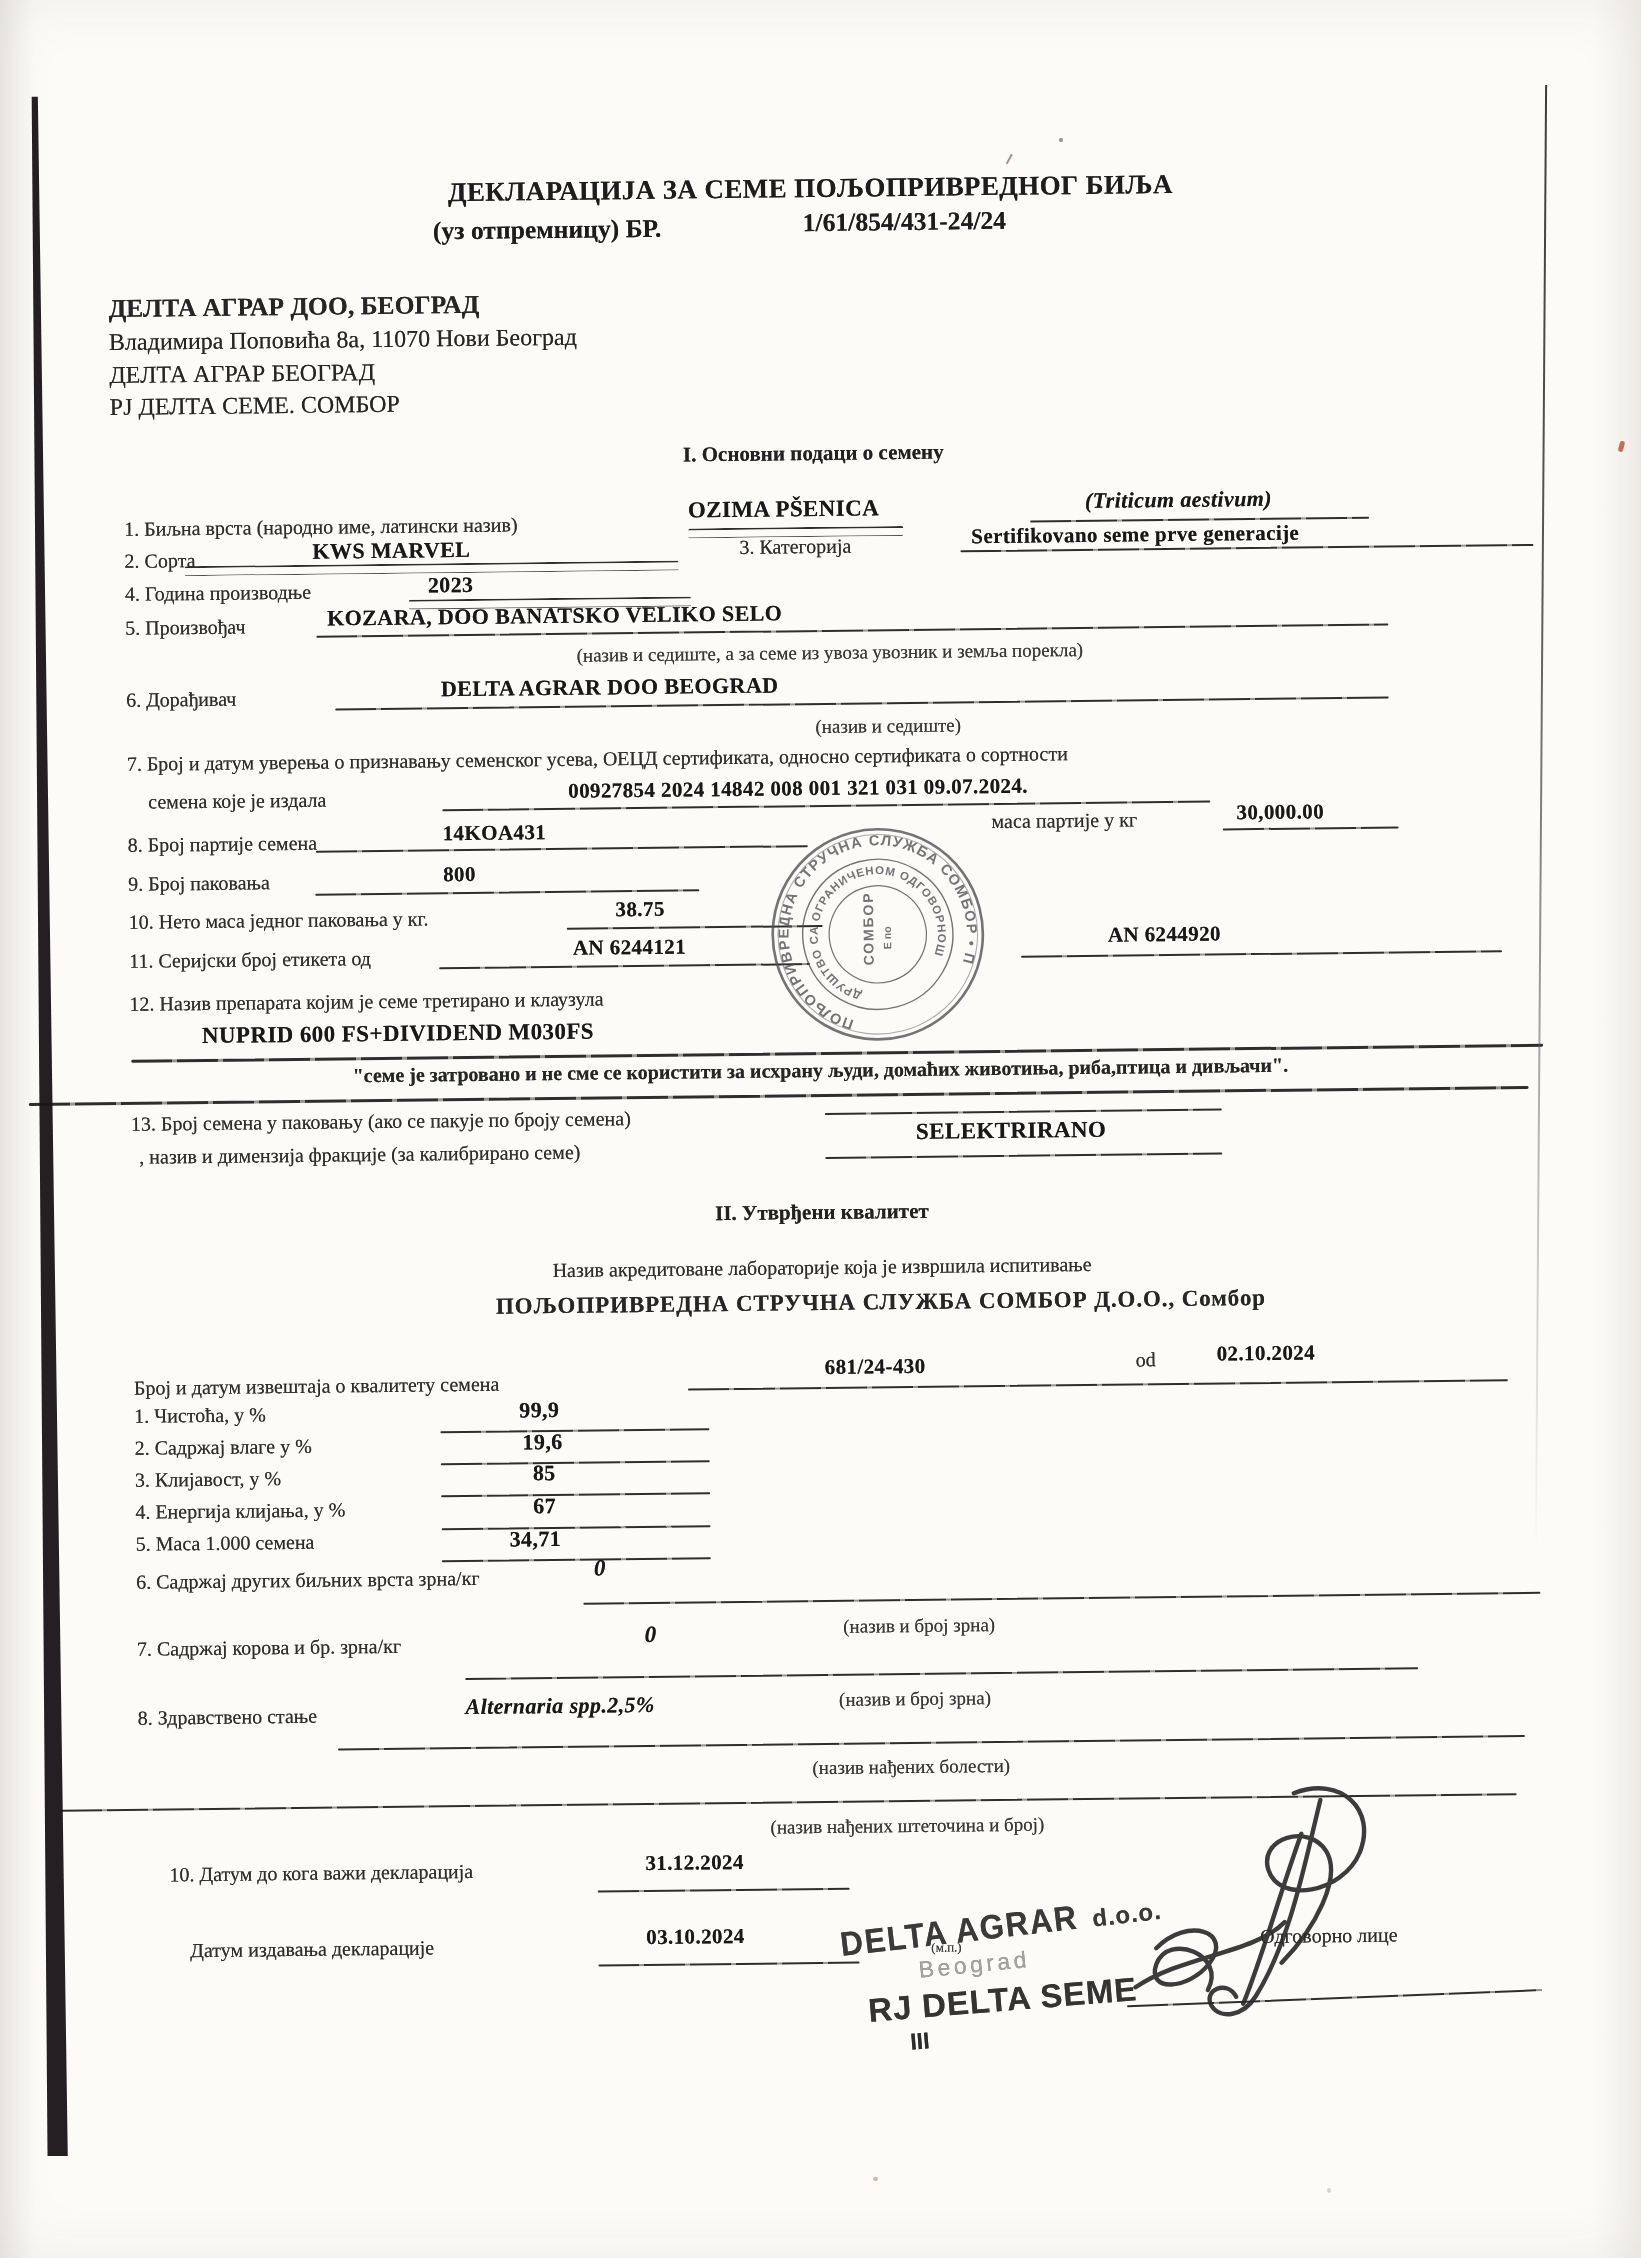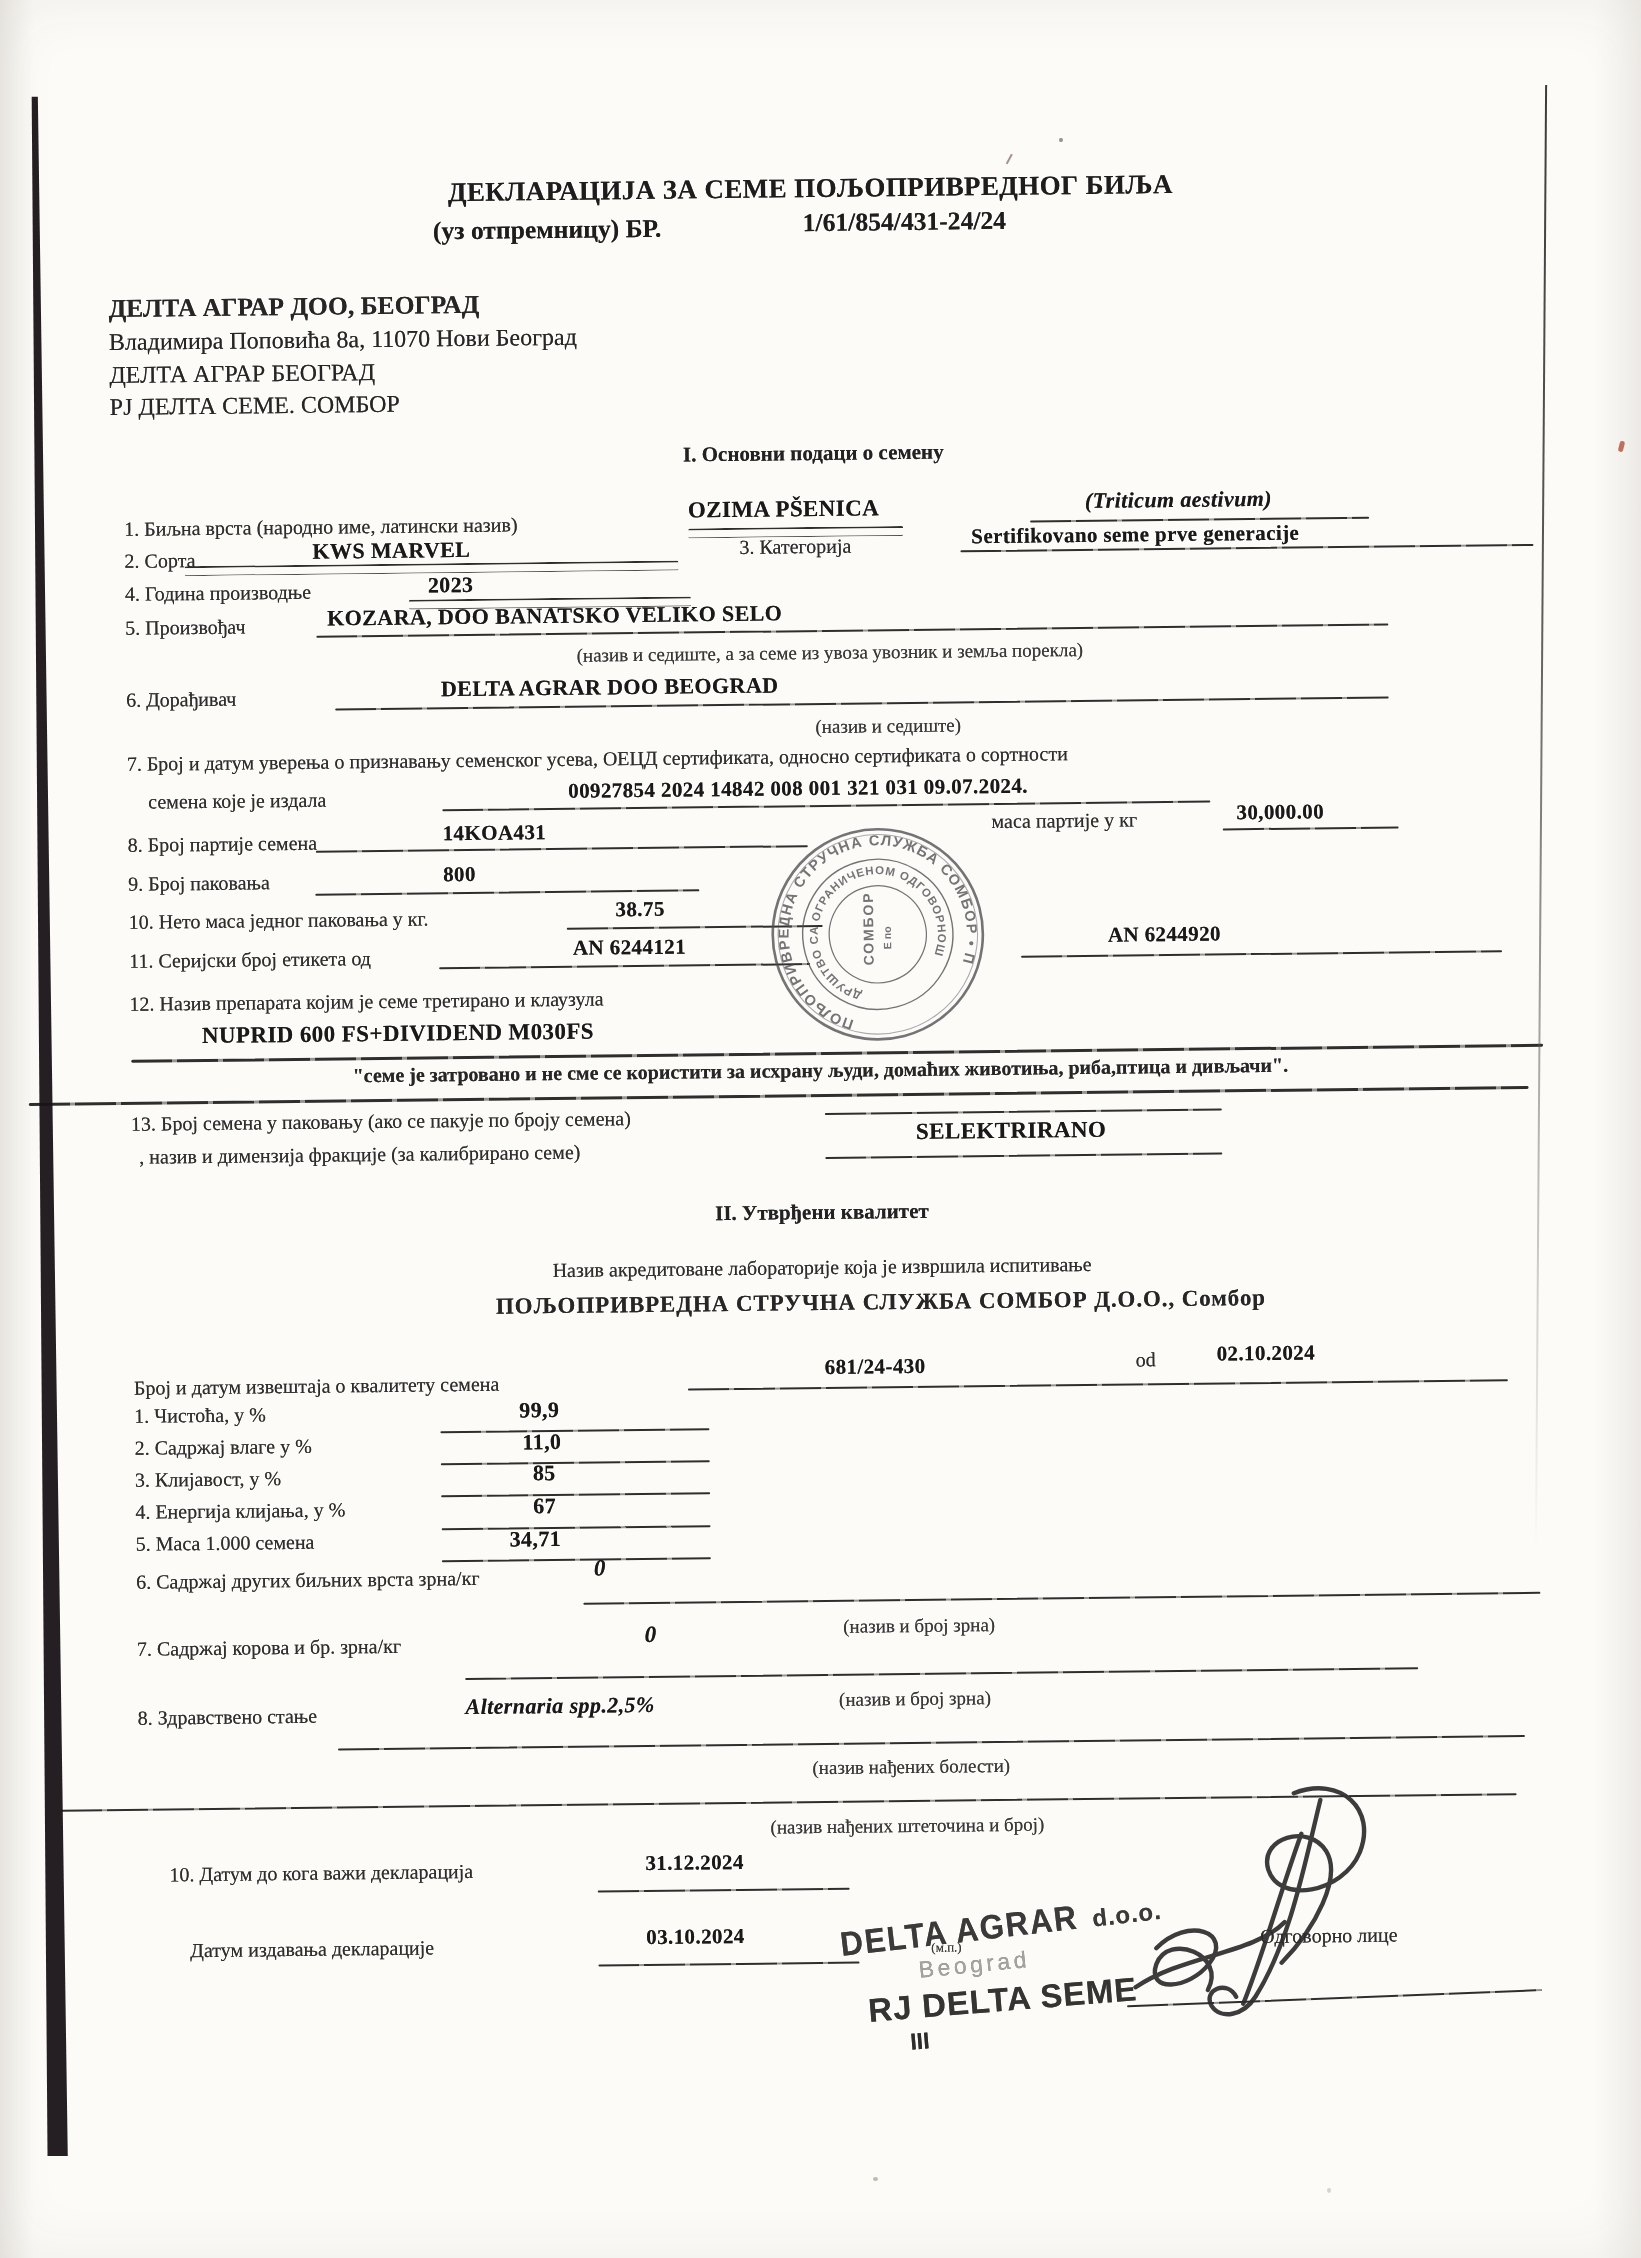--- a/index.html
+++ b/index.html
@@ -121,21 +121,21 @@
     <div class="t val" style="left:822px;top:1355px">681/24-430</div>
     <div class="t lbl" style="left:1133px;top:1352px">od</div>
     <div class="t val" style="left:1214px;top:1346px">02.10.2024</div>
     <div class="rule" style="left:685px;width:820px;top:1387px"></div>
 
     <div class="t lbl" style="left:131px;top:1397px">1. Чистоћа, у %</div>
     <div class="t val v25" style="left:516px;top:1394px">99,9</div>
     <div class="rule" style="left:437px;width:269px;top:1427px"></div>
 
     <div class="t lbl" style="left:131px;top:1429px">2. Садржај влаге у %</div>
-    <div class="t val v25" style="left:519px;top:1426px">11,0</div>
+    <div class="t val v25" style="left:519px;top:1426px">19,6</div>
     <div class="rule" style="left:437px;width:269px;top:1459px"></div>
 
     <div class="t lbl" style="left:131px;top:1461px">3. Клијавост, у %</div>
     <div class="t val v25" style="left:529px;top:1457px">85</div>
     <div class="rule" style="left:437px;width:269px;top:1491px"></div>
 
     <div class="t lbl" style="left:131px;top:1493px">4. Енергија клијања, у %</div>
     <div class="t val v25" style="left:529px;top:1490px">67</div>
     <div class="rule" style="left:437px;width:269px;top:1524px"></div>
 

